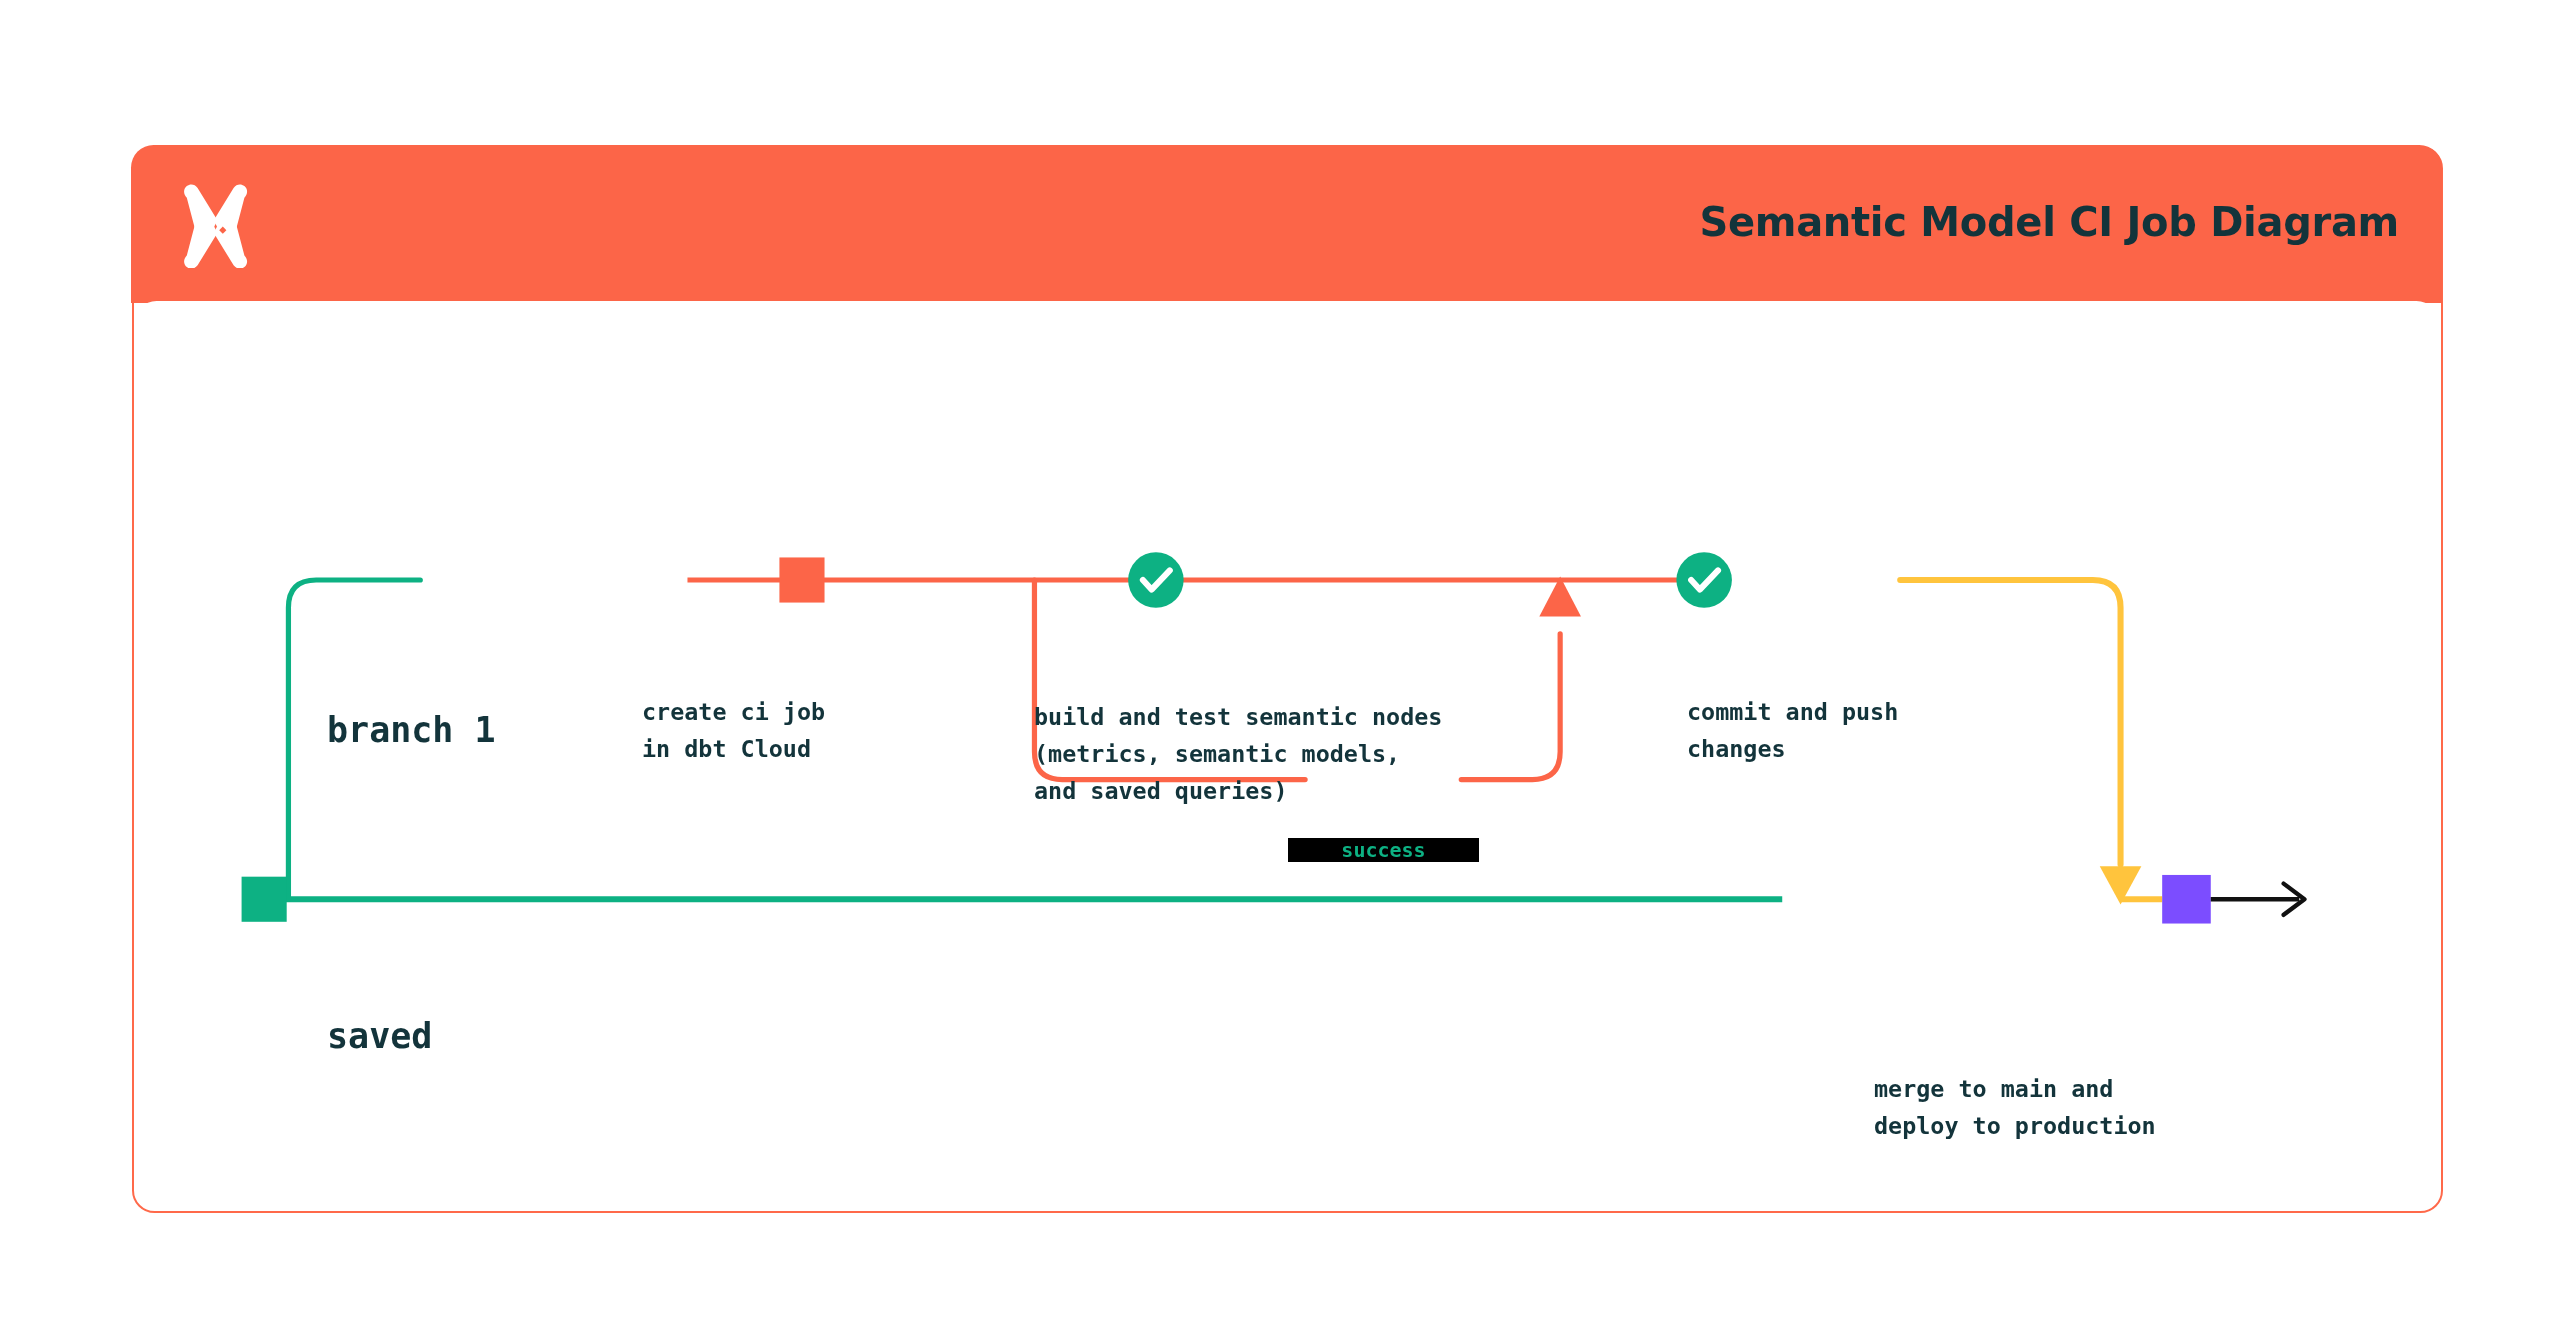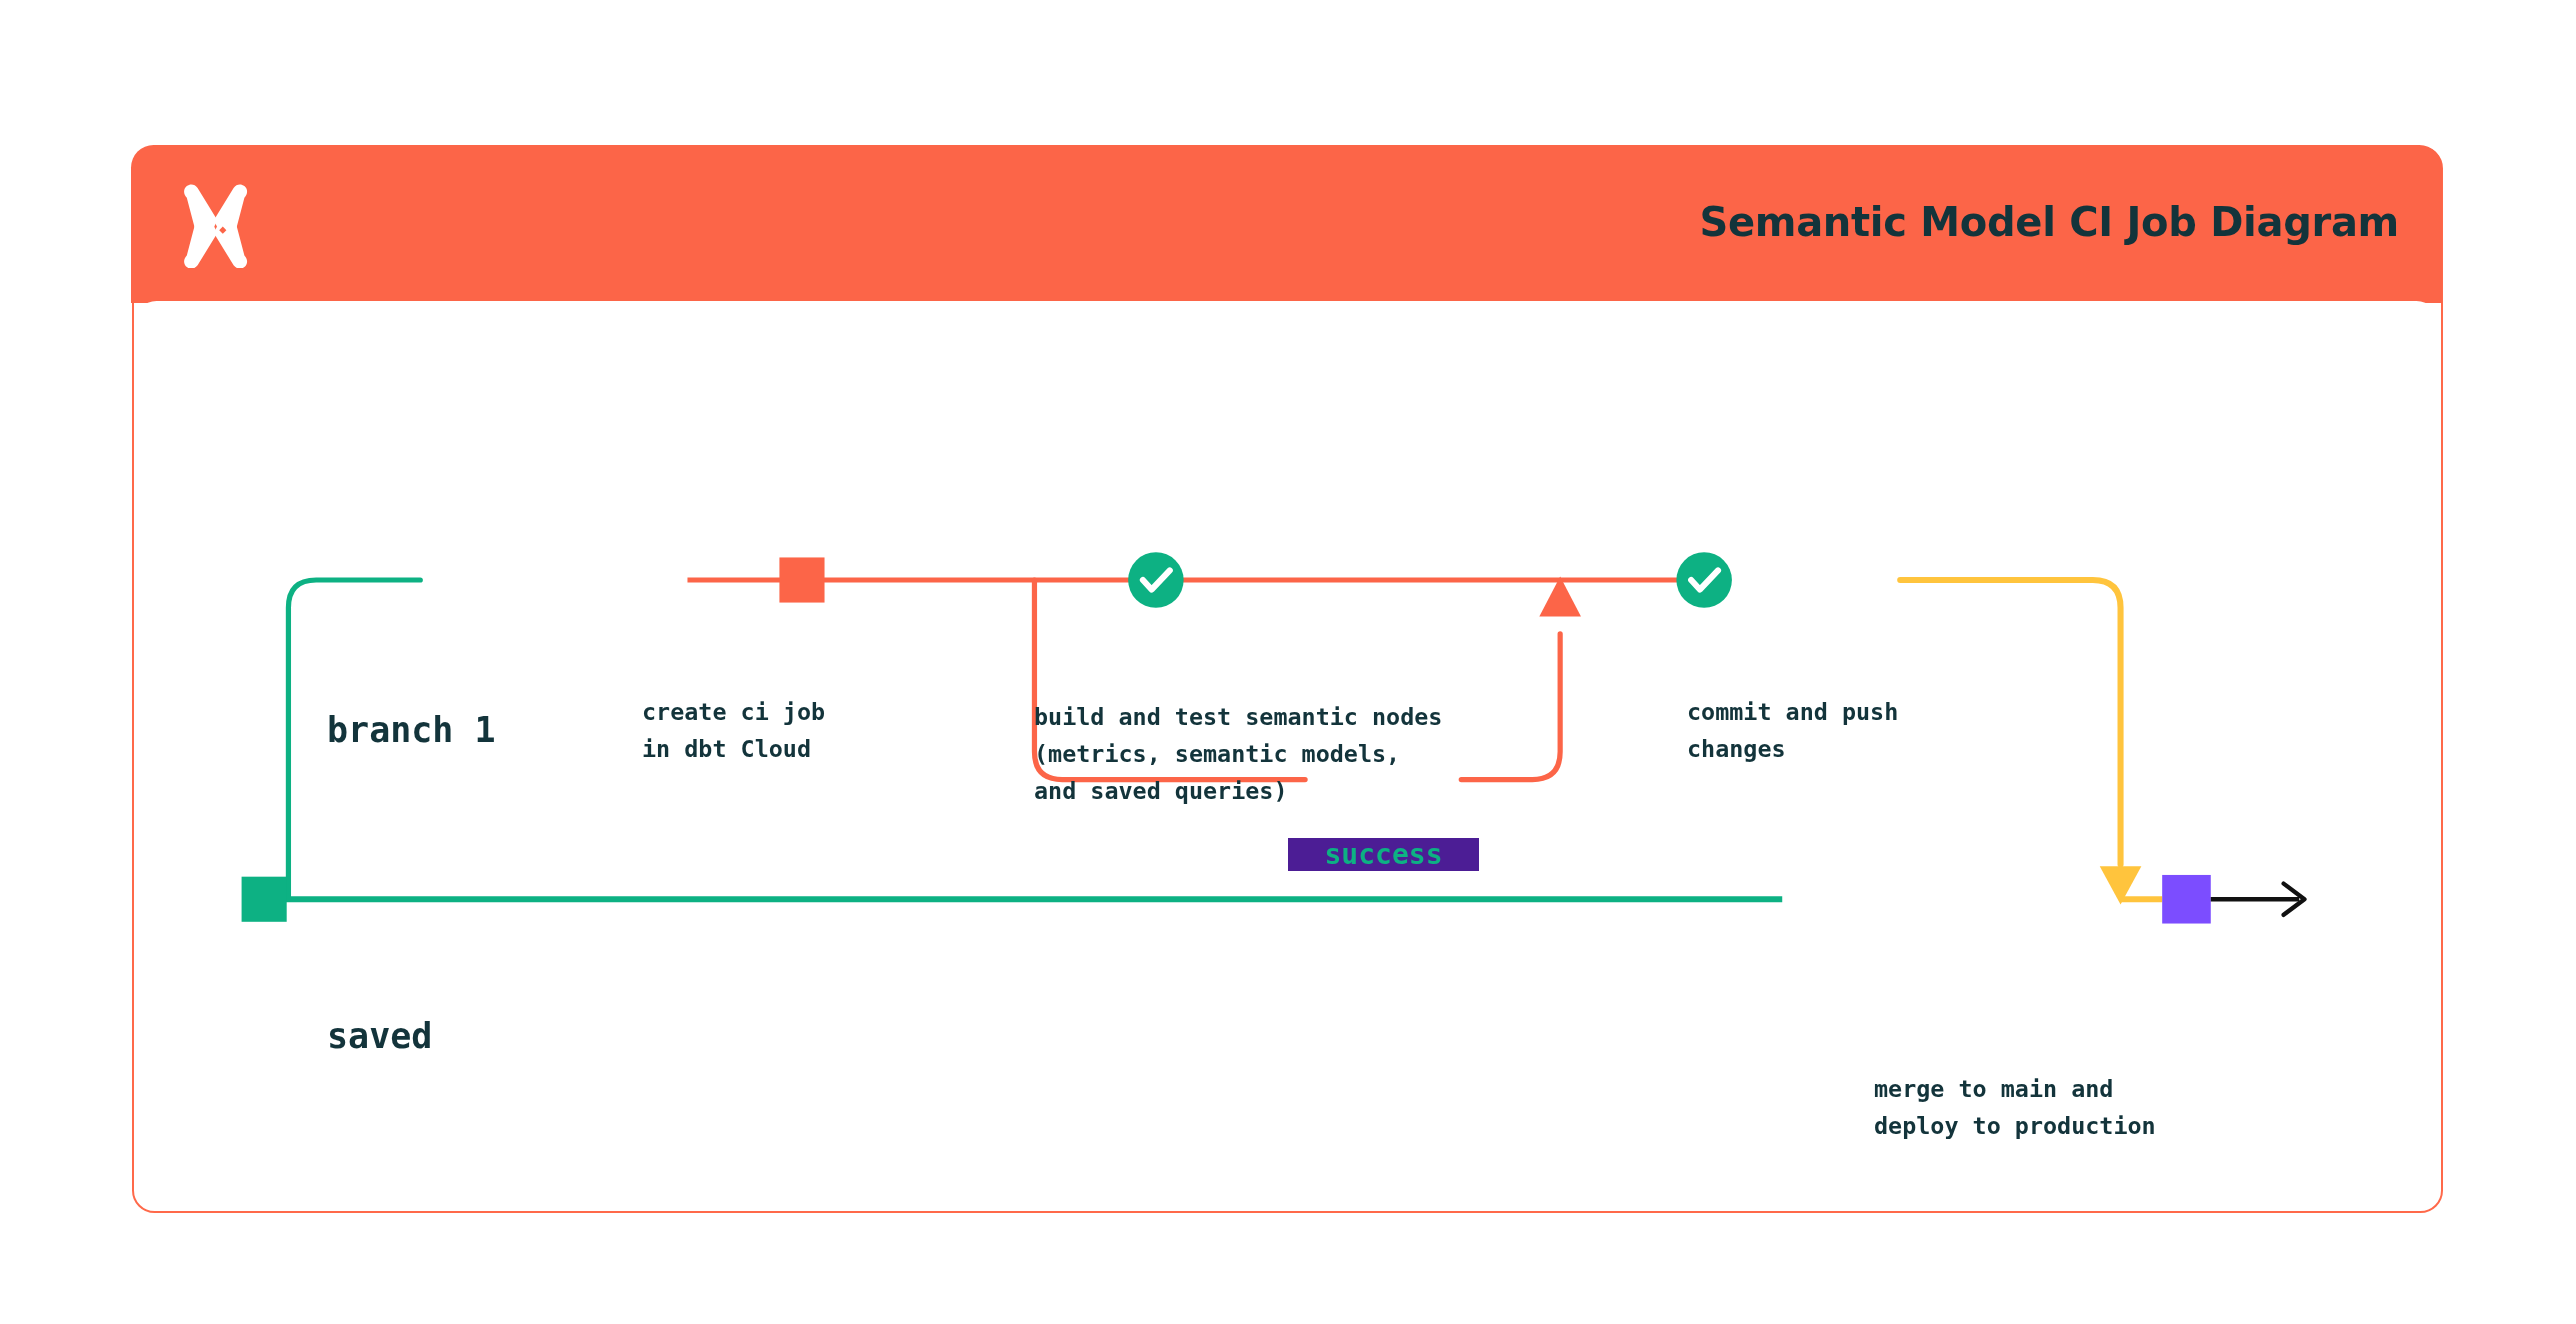--- a/index.html
+++ b/index.html
@@ -106,24 +106,24 @@
   #cap-commit { left: 1553px; top: 546px; width: 364px; }
   #cap-merge  { left: 1740px; top: 923px; width: 364px; }
 
   #label-success {
     position: absolute;
     left: 1154px;
     top: 690px;
     width: 191px;
     text-align: center;
     font-family: "DejaVu Sans Mono", monospace;
-    font-size: 28px;
+    font-size: 20px;
     font-weight: 700;
     color: #0DB183;
-    background: #4c1d95;
+    background: #000000;
     padding: 0 10.4px;
     box-sizing: border-box;
     white-space: nowrap;
   }
 </style>
 </head>
 <body>
 
 <div id="card">
 

